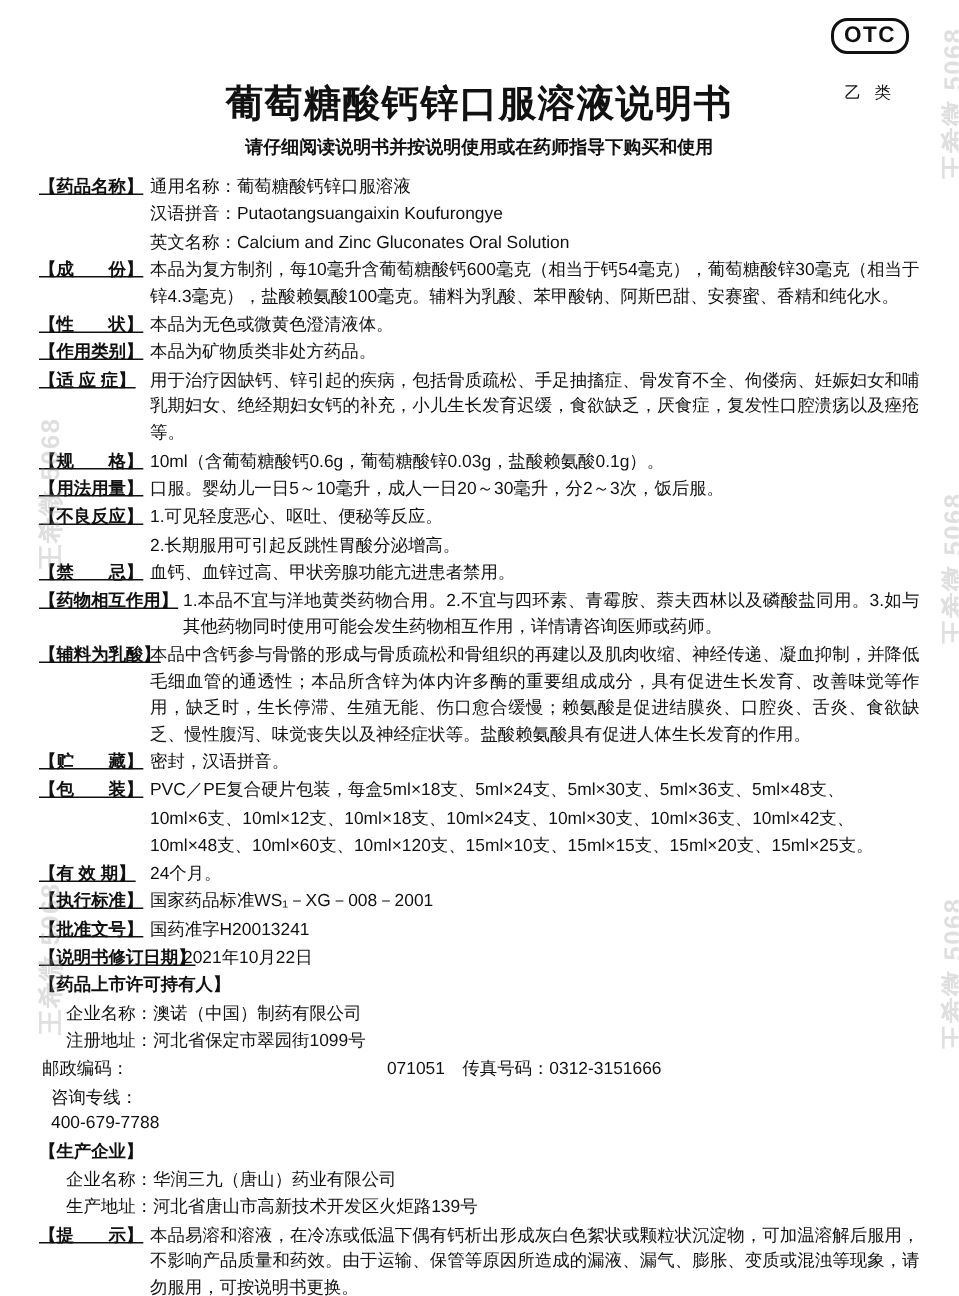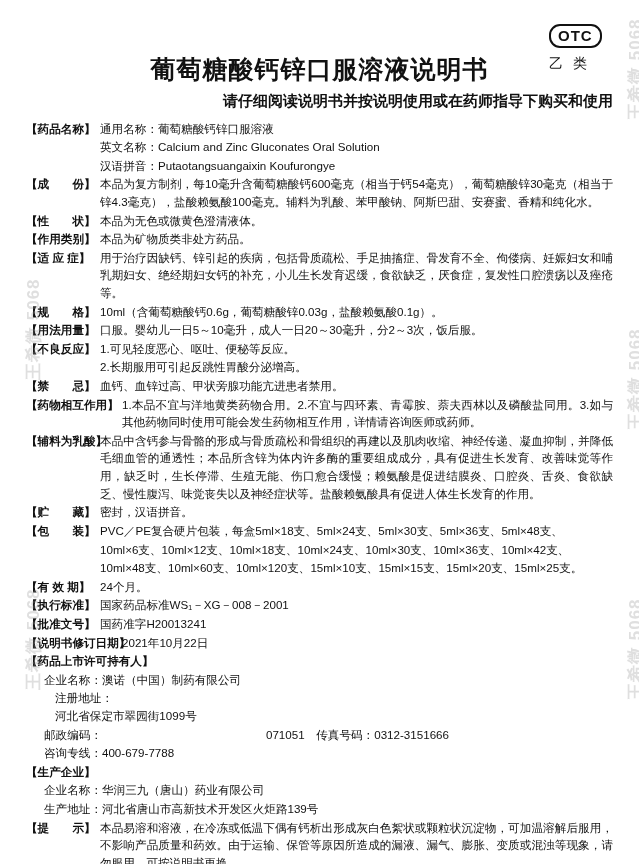--- a/index.html
+++ b/index.html
@@ -21,50 +21,51 @@
     width: 639px;
     height: 864px;
     box-sizing: border-box;
     padding: 18px 26px 10px 26px;
   }
 
   
   .otc {
     position: absolute;
     right: 28px;
-    top: 24px;
+    top: 12px;
+    text-align: center;
     width: 62px;
   }
   .otc-box {
     display: inline-block;
     border: 2px solid #111;
     border-radius: 11px;
     padding: 1px 7px 2px 7px;
     font-weight: bold;
     font-size: 15px;
     letter-spacing: 1px;
     line-height: 1.15;
   }
   .otc-sub {
-    font-size: 14px;
-    margin-top: 7px;
+    font-size: 11px;
+    margin-top: 18px;
     letter-spacing: 3px;
   }
 
   .title {
     text-align: center;
     font-size: 25px;
     font-weight: bold;
     letter-spacing: 1px;
     margin: 36px 0 0 0;
     line-height: 1.2;
   }
   .subtitle {
-    text-align: right;
-    font-size: 15px;
+    text-align: center;
+    font-size: 12px;
     font-weight: bold;
     margin: 7px 0 9px 0;
     line-height: 1.3;
   }
 
   .body {
     font-size: 11.6px;
     line-height: 1.52;
   }
 
@@ -72,20 +73,21 @@
     display: flex;
     align-items: flex-start;
     margin-bottom: 1px;
   }
   .lbl {
     flex: 0 0 auto;
     width: 74px;
     font-weight: bold;
     white-space: nowrap;
     letter-spacing: 0px;
+    text-decoration: underline;
   }
   .lbl.wide {
     width: 96px;
   }
   .val {
     flex: 1 1 auto;
     text-align: justify;
   }
   .indent {
     margin-left: 74px;
@@ -125,22 +127,22 @@
 
   <div class="title">葡萄糖酸钙锌口服溶液说明书</div>
   <div class="subtitle">请仔细阅读说明书并按说明使用或在药师指导下购买和使用</div>
 
   <div class="body">
 
     <div class="row">
       <div class="lbl">【药品名称】</div>
       <div class="val">通用名称：葡萄糖酸钙锌口服溶液</div>
     </div>
+    <div class="plain indent">汉语拼音：Putaotangsuangaixin Koufurongye</div>
     <div class="plain indent">英文名称：Calcium and Zinc Gluconates Oral Solution</div>
-    <div class="plain indent">汉语拼音：Putaotangsuangaixin Koufurongye</div>
 
     <div class="row">
       <div class="lbl">【成　　份】</div>
       <div class="val">本品为复方制剂，每10毫升含葡萄糖酸钙600毫克（相当于钙54毫克），葡萄糖酸锌30毫克（相当于锌4.3毫克），盐酸赖氨酸100毫克。辅料为乳酸、苯甲酸钠、阿斯巴甜、安赛蜜、香精和纯化水。</div>
     </div>
 
     <div class="row">
       <div class="lbl">【性　　状】</div>
       <div class="val">本品为无色或微黄色澄清液体。</div>
     </div>
@@ -217,29 +219,29 @@
     <div class="row">
       <div class="lbl wide">【说明书修订日期】</div>
       <div class="val">2021年10月22日</div>
     </div>
 
     <div class="plain" style="font-weight:bold;">【药品上市许可持有人】</div>
     <div class="row indent" style="margin-left:18px;">
       <div style="flex:0 0 auto;">企业名称：</div>
       <div style="flex:1 1 auto;">澳诺（中国）制药有限公司</div>
     </div>
-    <div class="row indent" style="margin-left:29px;flex-direction:column;">
+    <div class="row indent" style="margin-left:18px;">
       <div style="flex:0 0 auto;">注册地址：</div>
       <div style="flex:1 1 auto;">河北省保定市翠园街1099号</div>
     </div>
-    <div class="row indent" style="margin-left:18px;">
+    <div class="row indent" style="margin-left:2px;">
       <div style="flex:0 0 auto;">邮政编码：</div>
       <div style="flex:1 1 auto;text-align:center;">071051　传真号码：0312-3151666</div>
     </div>
-    <div class="row indent" style="margin-left:18px;">
+    <div class="row indent" style="margin-left:8px;flex-direction:column;">
       <div style="flex:0 0 auto;">咨询专线：</div>
       <div style="flex:1 1 auto;">400-679-7788</div>
     </div>
 
     <div class="plain" style="font-weight:bold;">【生产企业】</div>
     <div class="row indent" style="margin-left:18px;">
       <div style="flex:0 0 auto;">企业名称：</div>
       <div style="flex:1 1 auto;">华润三九（唐山）药业有限公司</div>
     </div>
     <div class="row indent" style="margin-left:18px;">

